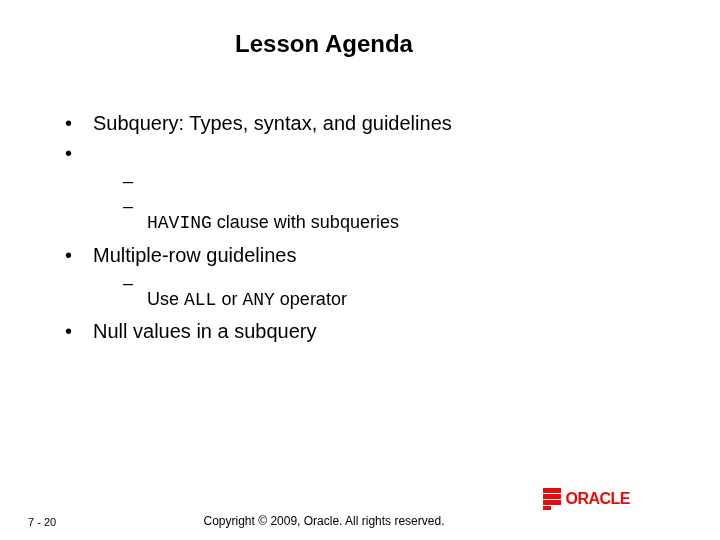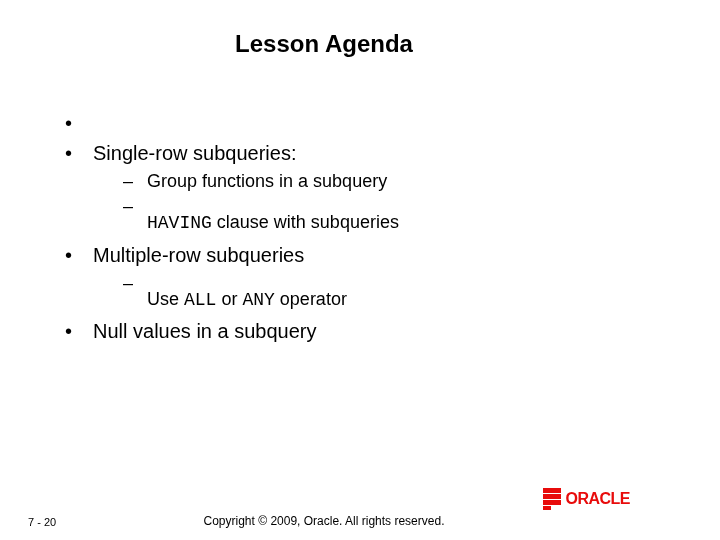--- a/index.html
+++ b/index.html
@@ -24,44 +24,43 @@
 <body>
 
 <div class="slide">
 
   <div class="title">Lesson Agenda</div>
 
   <div class="content">
 
     <div class="b1">
       <span class="dot">•</span>
+      <span>Subquery: Types, syntax, and guidelines</span>
     </div>
 
     <div class="b1">
       <span class="dot">•</span>
-      <span>Single-row subqueries:</span>
     </div>
 
     <div class="b2">
       <span class="dash">–</span>
-      <span>Group functions in a subquery</span>
     </div>
 
     <div class="b2">
       <span class="dash">–</span>
       <span class="segs">
         <span></span><span class="code">HAVING</span><span> clause with subqueries</span>
       </span>
     </div>
 
     <div class="spacer"></div>
 
     <div class="b1">
       <span class="dot">•</span>
-      <span>Multiple-row subqueries</span>
+      <span>Multiple-row guidelines</span>
     </div>
 
     <div class="b2">
       <span class="dash">–</span>
       <span class="segs">
         <span>Use </span><span class="code">ALL</span><span> or </span><span class="code">ANY</span><span> operator</span>
       </span>
     </div>
 
     <div class="spacer"></div>

